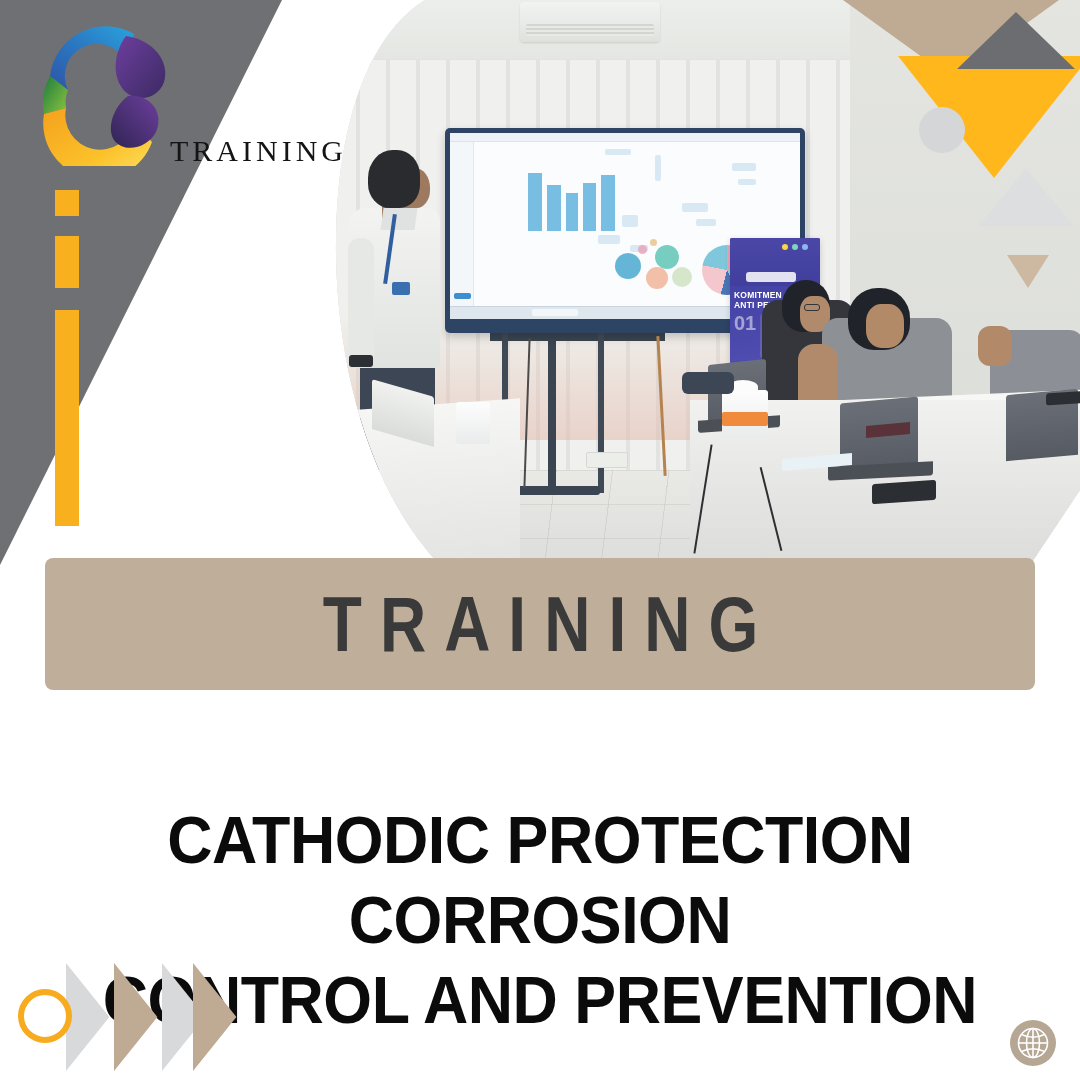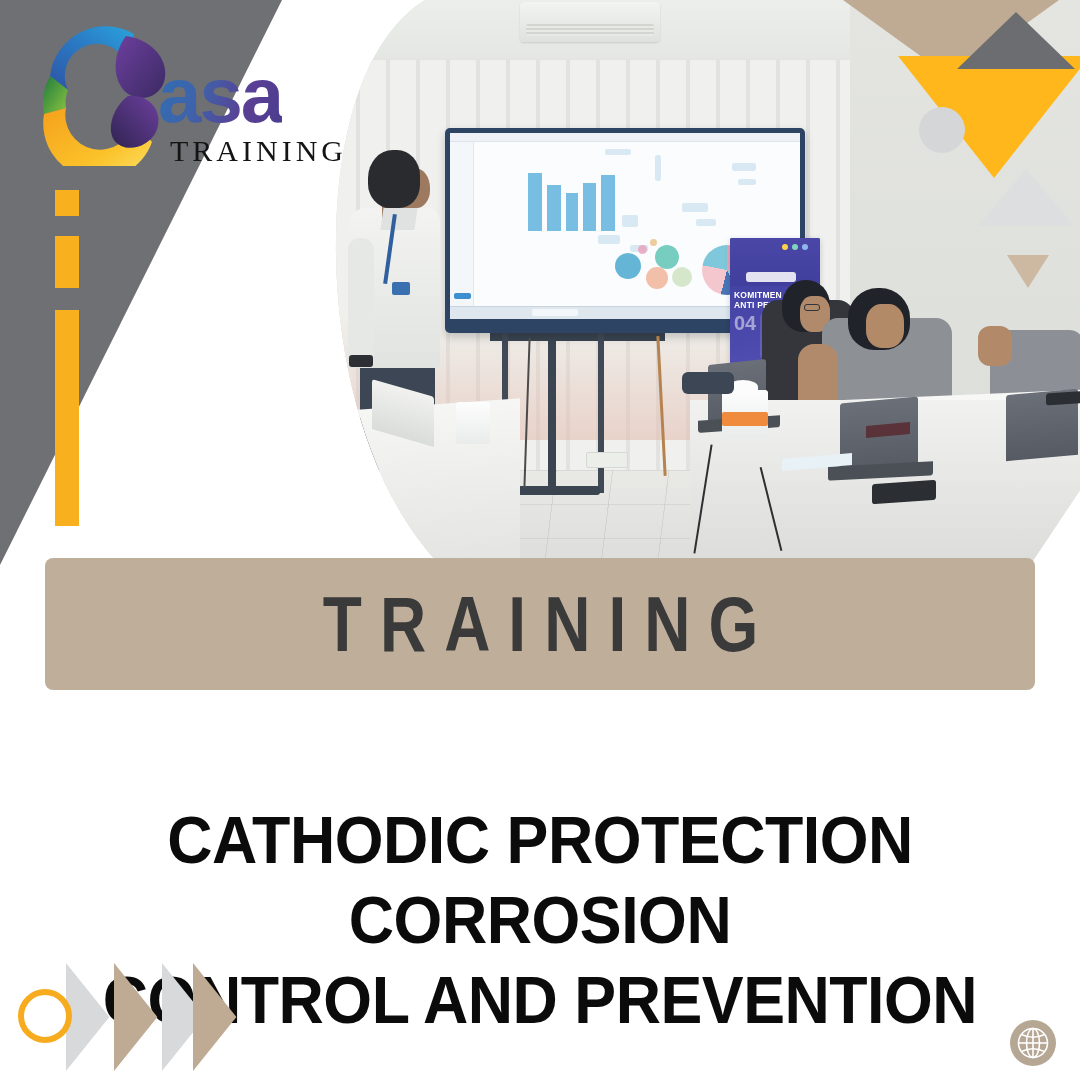--- a/index.html
+++ b/index.html
@@ -240,21 +240,21 @@
     <div class="poster ph-layer">
       <div class="poster-head"></div>
       <div class="poster-dot" style="left:52px;top:6px;"></div>
       <div class="poster-dot" style="left:62px;top:6px;background:#7fd4c0;"></div>
       <div class="poster-dot" style="left:72px;top:6px;background:#8fb6ef;"></div>
       <div class="poster-card" style="left:16px;top:34px;width:50px;height:10px;background:rgba(255,255,255,.85);"></div>
       <div class="poster-t1">
         <span>KOMITMEN SAYA</span><br>
         <span>ANTI PENYUAPAN</span>
       </div>
-      <div class="poster-num" style="left:4px;top:74px;">04</div>
+      <div class="poster-num" style="left:4px;top:74px;">01</div>
       <div class="poster-card" style="left:30px;top:76px;width:56px;height:44px;"></div>
       <div class="poster-num" style="left:62px;top:120px;">02</div>
       <div class="poster-card" style="left:4px;top:124px;width:54px;height:22px;"></div>
       <div class="poster-card" style="left:4px;top:152px;width:80px;height:20px;"></div>
     </div>
 
     <div class="p-pants ph-layer"></div>
     <div class="p-shirt ph-layer"></div>
     <div class="p-arm ph-layer"></div>
     <div class="p-neck ph-layer"></div>
@@ -353,21 +353,20 @@
 
       <path d="M 20 58 L 38 72 A 32 32 0 0 0 36 90 L 14 96 A 56 56 0 0 1 20 58 Z" fill="url(#gGreen)"></path>
 
       <path d="M 14 96 L 36 90 A 32 32 0 0 0 104 104 L 122 124 A 56 56 0 0 1 14 96 Z" fill="url(#gYellow)"></path>
 
       <path d="M 96 18 C 124 22 140 44 134 64 C 128 82 104 86 92 70 C 82 56 84 34 96 18 Z" fill="url(#gPurp1)"></path>
 
       <path d="M 98 78 C 122 76 134 96 126 114 C 118 130 94 136 84 122 C 76 110 84 88 98 78 Z" fill="url(#gPurp2)"></path>
     </svg>
   </div>
-  <div class="logo-text-asa">asa</div>
   <div class="logo-text-training">TRAINING</div>
 </div>
 
 <div class="dash" style="left:55px;top:190px;width:24px;height:26px;"></div>
 <div class="dash" style="left:55px;top:236px;width:24px;height:52px;"></div>
 <div class="dash" style="left:55px;top:310px;width:24px;height:216px;"></div>
 
 <div class="banner">
   <div class="banner-text">TRAINING</div>
 </div>

